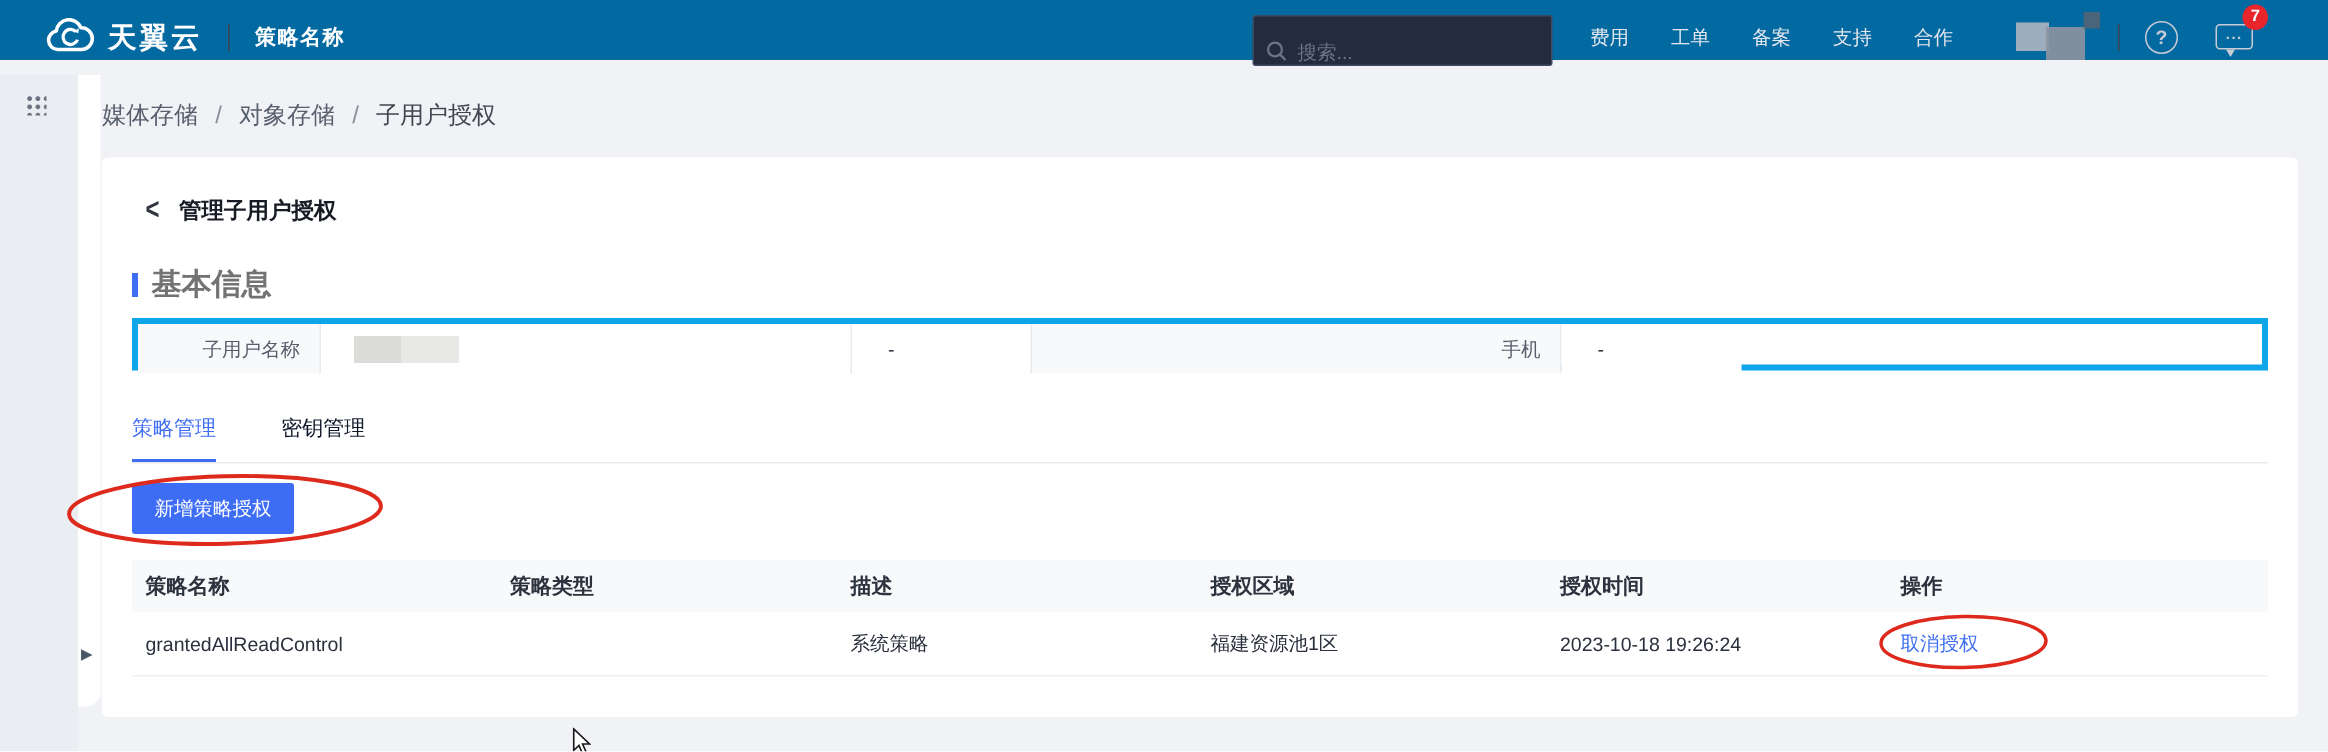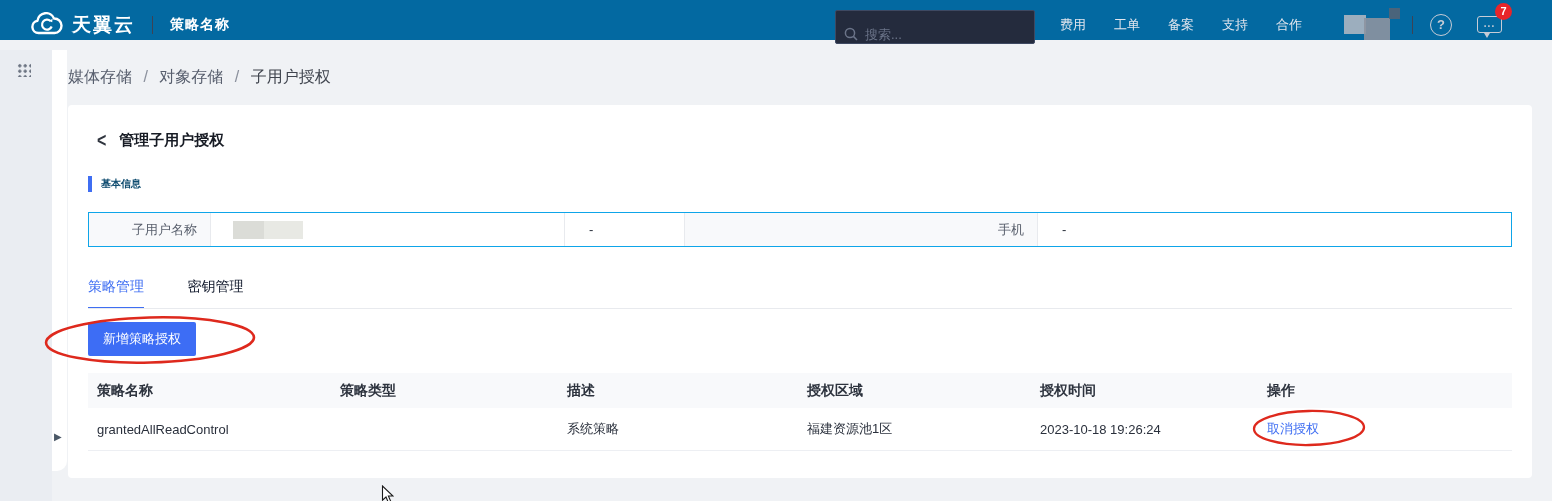--- a/index.html
+++ b/index.html
@@ -38,24 +38,24 @@
   .breadcrumb span.sep { margin:0 7px; color:#8a909c; }
   .breadcrumb span.item:last-of-type { color:#40454f; }
 
   
   .card { position:absolute; left:68px; top:105px; width:1464px; height:373px; background:#ffffff; border-radius:4px; }
   .back-row { position:absolute; left:29px; top:26px; display:flex; align-items:center; cursor:pointer; }
   .back-chevron { font-size:16px; color:#30353f; font-weight:bold; transform:scaleY(1.25); }
   .page-title { font-size:15px; font-weight:bold; color:#171b24; margin-left:13px; }
   .section-head { position:absolute; left:20px; top:71px; display:flex; align-items:center; }
   .section-bar { width:4px; height:16px; background:#3f6ef2; }
-  .section-title { font-size:10px; font-weight:bold; color:#0c4a6e; margin-left:9px; }
+  .section-title { font-size:20px; font-weight:bold; color:#737373; margin-left:9px; }
 
   .info-table { position:absolute; left:20px; top:107px; width:1424px; height:35px; display:grid;
-    grid-template-columns:122px 354px 120px 353px 120px 1fr; border:1px solid #0ea5e9; }
+    grid-template-columns:122px 354px 120px 353px 120px 1fr; border:4px solid #0ea5e9; }
   .info-table > div { border-right:1px solid #e8eaee; height:33px; display:flex; align-items:center; font-size:13px; overflow:hidden; }
   .info-table > div:last-child { border-right:none; }
   .info-label { background:#f8f9fb; color:#575e6b; justify-content:flex-end; padding-right:13px; }
   .info-value { background:#ffffff; color:#2a303c; padding-left:24px; }
   .redact-block { width:70px; height:18px; background:linear-gradient(90deg,#dbdcd7 0 45%,#e8e9e4 45%); margin-left:-2px; }
 
   .tabs { position:absolute; left:20px; top:172px; }
   .tab { display:inline-block; font-size:14px; color:#0f172a; padding-bottom:11px; margin-right:39px; cursor:pointer; }
   .tab.active { color:#3f6ef2; border-bottom:2px solid #3f6ef2; }
   .tabs-divider { position:absolute; left:20px; top:203px; width:1424px; height:1px; background:#e8eaee; }

